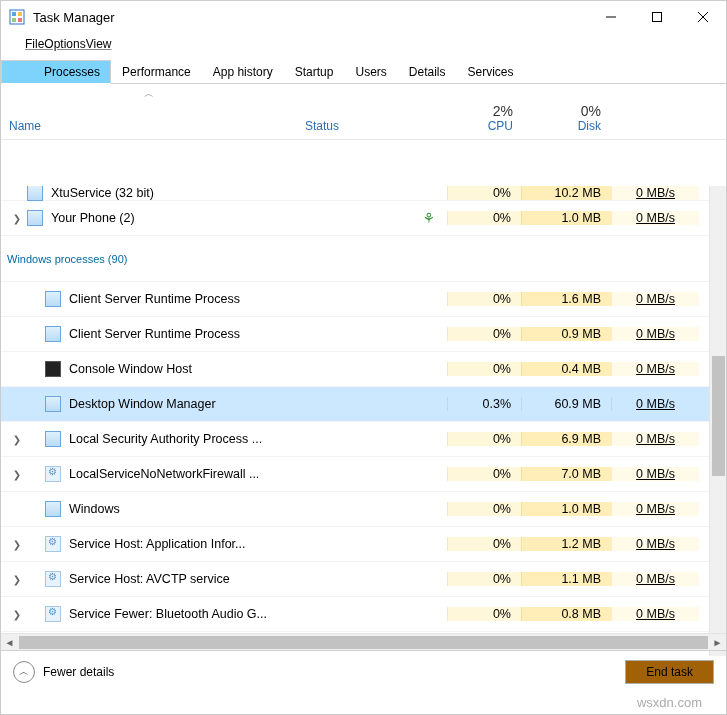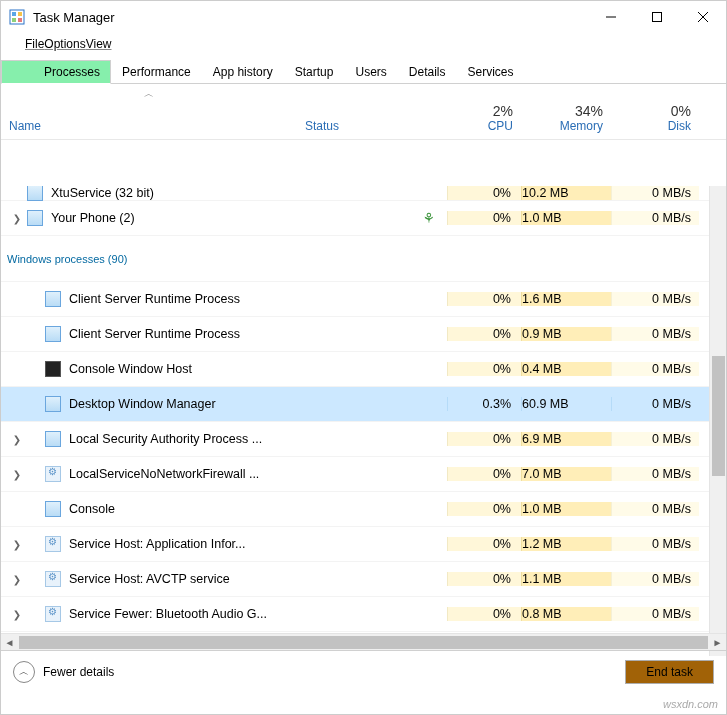--- a/index.html
+++ b/index.html
@@ -6,39 +6,39 @@
 body { background: #fff; width: 727px; height: 715px; overflow: hidden; border: 1px solid #ccc; position: relative; }
 .titlebar { height: 32px; display: flex; align-items: center; padding-left: 8px; }
 .titlebar .icon { width: 16px; height: 16px; margin-right: 8px; }
 .titlebar .title { font-size: 13px; flex: 1; }
 .winbtn { width: 46px; height: 32px; display: flex; align-items: center; justify-content: center; }
 .winbtn svg { width: 10px; height: 10px; }
 .menubar { height: 22px; display: flex; gap: 0; padding: 0 24px; font-size: 12px; align-items: center; }
 .menubar span { text-decoration: underline; text-decoration-color: #888; cursor: default; }
 .tabs { display: flex; border-bottom: 1px solid #d0d0d0; font-size: 12px; margin-top: 4px; }
 .tab { padding: 4px 10px; border: 1px solid transparent; position: relative; top: 1px; cursor: default; }
-.tab.active { border: 1px solid #d0d0d0; border-bottom: 1px solid #fff; background: #86efac; padding-left: 42px; }
+.tab.active { border: 1px solid #d0d0d0; border-bottom: 1px solid #fff; background: #7dd3fc; padding-left: 42px; }
 .headers { display: flex; height: 56px; border-bottom: 1px solid #e8e8e8; font-size: 12px; color: #2a6db5; }
 .hcell { display: flex; flex-direction: column; justify-content: flex-end; padding: 0 8px 6px; }
 .hcell .pct { color: #333; font-size: 14px; text-align: right; }
 .hcell .lbl { color: #2a6db5; }
 .hname { flex: 0 0 296px; position: relative; }
 .sort-arrow { position: absolute; top: 3px; left: 50%; transform: translateX(-50%); font-size: 10px; color: #666; }
 .hstatus { flex: 0 0 150px; }
 .hcpu { flex: 0 0 74px; text-align: right; }
 .hmem { flex: 0 0 90px; text-align: right; }
 .hdisk { flex: 0 0 88px; text-align: right; }
 .list { height: 470px; overflow: hidden; position: relative; font-size: 12.5px; margin-top: 46px; }
 .row { display: flex; height: 35px; align-items: center; border-bottom: 1px solid #f3f3f3; }
 .row.partial { height: 15px; border-top: none; }
 .c-name { flex: 0 0 296px; display: flex; align-items: center; padding-left: 8px; overflow: hidden; white-space: nowrap; }
 .c-status { flex: 0 0 150px; display: flex; align-items: center; justify-content: flex-end; padding-right: 12px; }
 .c-cpu { flex: 0 0 74px; text-align: right; padding-right: 10px; }
-.c-mem { flex: 0 0 90px; }
-.c-disk { flex: 0 0 88px; text-align: right; padding-right: 8px; white-space: nowrap; }
+.c-mem { flex: 0 0 90px; text-align: right; padding-right: 10px; }
+.c-disk { flex: 0 0 88px; text-align: right; padding-right: 24px; white-space: nowrap; text-decoration: underline; }
 .chev { width: 16px; text-align: center; color: #666; font-size: 10px; visibility: hidden; }
 .chev.show { visibility: visible; }
 .picon { width: 16px; height: 16px; margin: 0 8px 0 2px; flex-shrink: 0; border: 1px solid #6aa6de; background: linear-gradient(#dff0fc,#b9dcf6); }
 .picon.cmd { background: #222; border-color: #555; }
 .picon.gear { background: #e8f2fb; border-color: #a6c8e6; position: relative; }
 .picon.gear::after { content: "⚙"; position: absolute; font-size: 10px; top: -1px; left: 2px; color: #5b93c8; }
 .c-cpu { background: #fff7d9; border-left: 1px solid #f2e9c4; }
 .c-mem { background: #ffeeb8; border-left: 1px solid #efdfa0; }
 .c-disk { background: #fffbe8; border-left: 1px solid #f5f0d5; }
 .row.selected { background: #cce8ff; }
@@ -47,21 +47,21 @@
 .footer { position: absolute; bottom: 22px; left: 0; right: 0; height: 42px; border-top: 1px solid #d0d0d0; display: flex; align-items: center; justify-content: space-between; padding: 0 12px; }
 .fewer { display: flex; align-items: center; gap: 8px; font-size: 12px; }
 .circbtn { width: 22px; height: 22px; border: 1px solid #888; border-radius: 50%; display: flex; align-items: center; justify-content: center; font-size: 10px; }
 .endtask { padding: 4px 20px; font-size: 12px; background: #a16207; border: 1px solid #adadad; }
 .vscroll { position: absolute; right: 0; top: 0; width: 17px; height: 100%; background: #f0f0f0; border-left: 1px solid #e4e4e4; }
 .vthumb { position: absolute; left: 2px; width: 13px; background: #c2c2c2; }
 .hscroll { position: absolute; bottom: 64px; left: 0; right: 0; height: 17px; background: #f0f0f0; border-top: 1px solid #e4e4e4; display: flex; align-items: center; }
 .hscroll .arrow { width: 17px; text-align: center; color: #666; font-size: 10px; }
 .hscroll .track { flex: 1; height: 13px; background: #c2c2c2; margin: 0 1px; }
 .leaf { color: #3c943c; font-size: 14px; }
-.watermark { position: absolute; right: 8px; bottom: 4px; font-size: 11px; color: #aaa; font-style: italic; }
+.watermark { position: absolute; right: 24px; bottom: 4px; font-size: 13px; color: #aaa; }
 </style>
 </head>
 <body>
 
 <div class="titlebar">
   <svg class="icon" viewBox="0 0 16 16">
       <rect x="1" y="1" width="14" height="14" fill="#fff" stroke="#2a72c8"></rect>
       <rect x="3" y="3" width="4" height="4" fill="#5aa6e6"></rect>
       <rect x="9" y="3" width="4" height="4" fill="#f6c34a"></rect>
       <rect x="3" y="9" width="4" height="4" fill="#8fd17a"></rect>
@@ -107,24 +107,20 @@
     <span class="sort-arrow">︿</span>
     <span class="lbl">Name</span>
   </div>
   <div class="hcell hstatus">
       <span class="lbl">Status</span>
     </div>
   <div class="hcell hcpu">
       <span class="pct">2%</span>
       <span class="lbl">CPU</span>
     </div>
-  <div class="hcell hmem">
-      <span class="pct">34%</span>
-      <span class="lbl">Memory</span>
-    </div>
   <div class="hcell hdisk">
       <span class="pct">0%</span>
       <span class="lbl">Disk</span>
     </div>
 </div>
 
 <div class="list" id="list">
     <div class="row partial">
       <div class="c-name">
         <span class="chev">❯</span>
@@ -219,21 +215,21 @@
       </div>
       <div class="c-status"></div>
       <div class="c-cpu">0%</div>
       <div class="c-mem">7.0 MB</div>
       <div class="c-disk">0 MB/s</div>
     </div>
     <div class="row">
       <div class="c-name">
         <span class="chev">❯</span>
         <span class="picon app" style="margin-left: 20px;"></span>
-        <span>Console</span>
+        <span>Windows</span>
       </div>
       <div class="c-status"></div>
       <div class="c-cpu">0%</div>
       <div class="c-mem">1.0 MB</div>
       <div class="c-disk">0 MB/s</div>
     </div>
     <div class="row">
       <div class="c-name">
         <span class="chev show">❯</span>
         <span class="picon gear" style="margin-left: 20px;"></span>

